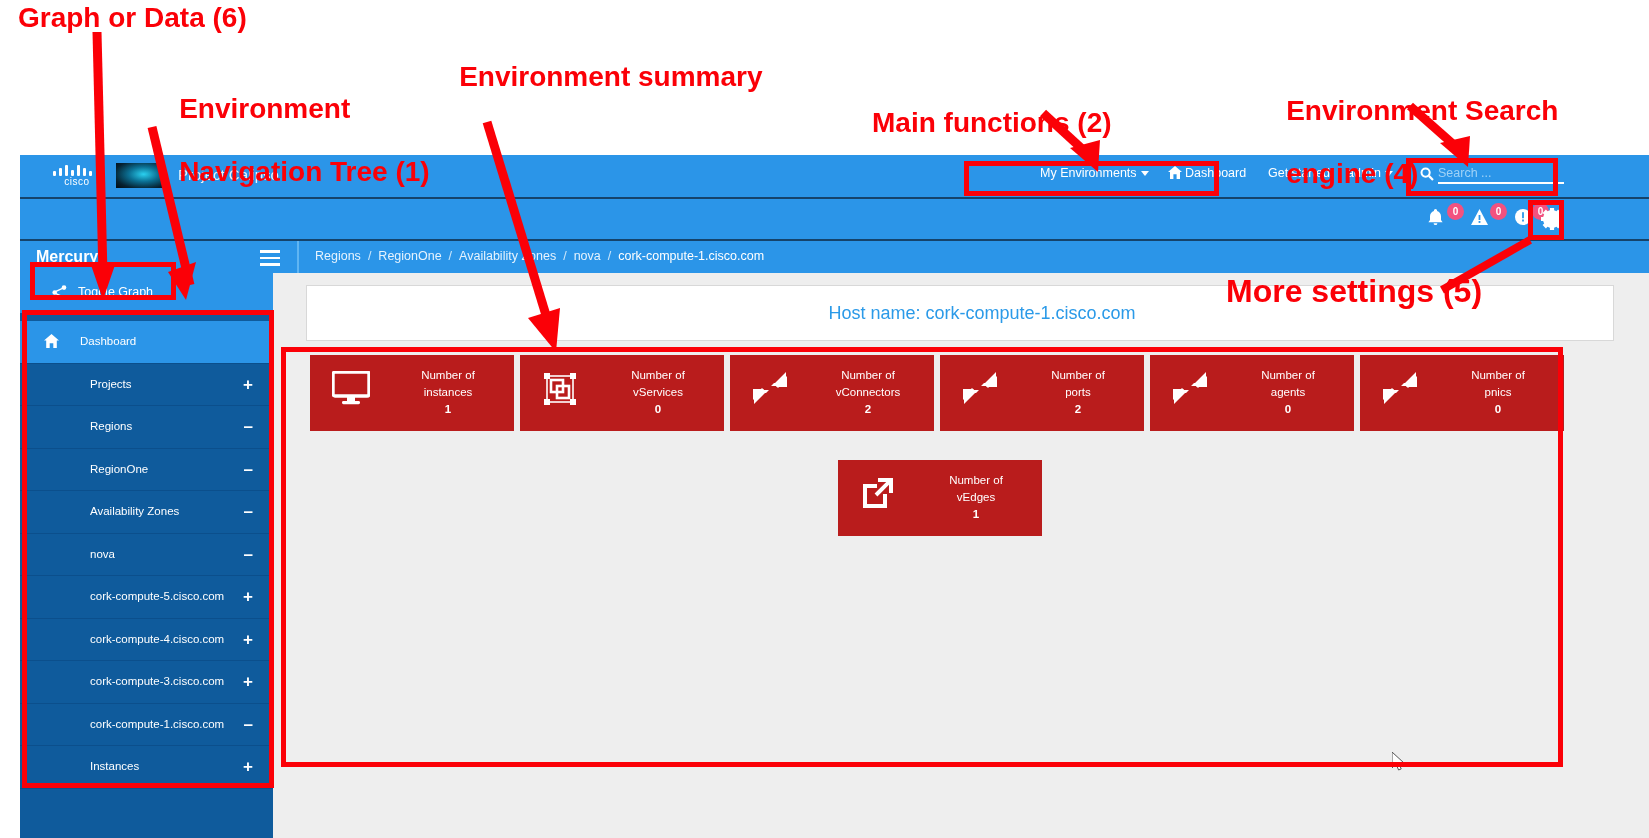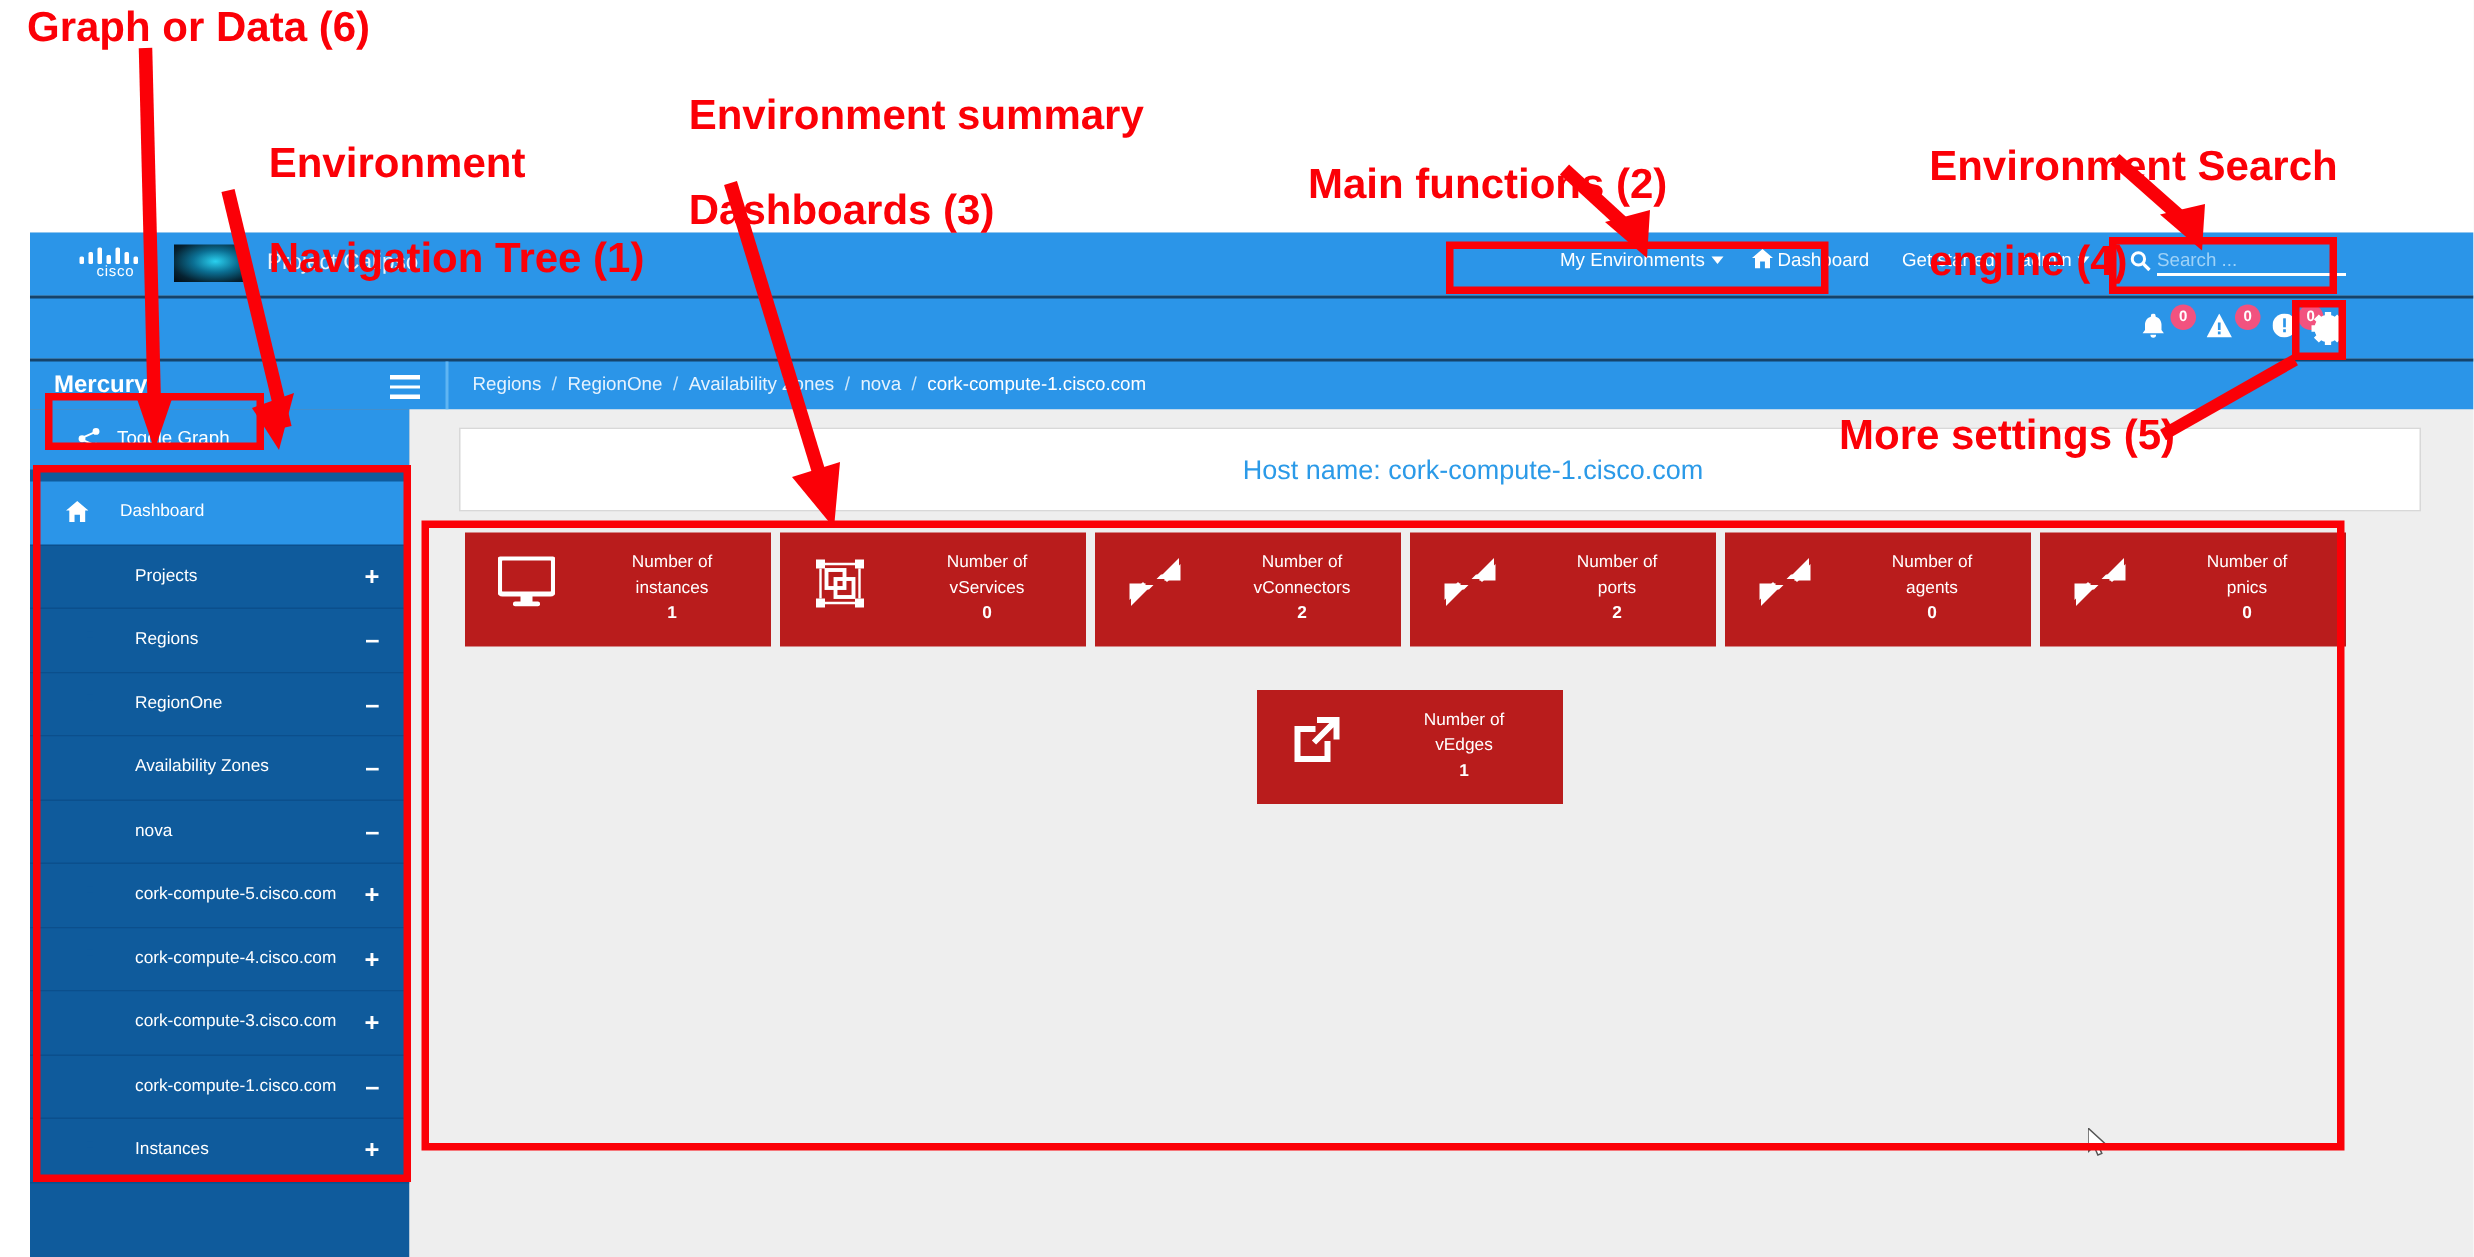--- a/index.html
+++ b/index.html
@@ -435,25 +435,24 @@
 
   <div class="anno" style="left:18px; top:2px; font-size:28px;">Graph or Data (6)</div>
 
   <div class="anno" style="left:148px; top:62px; font-size:28px;">
     <span>Environment</span><br>
     <span>Navigation Tree (1)</span>
   </div>
 
   <div class="anno" style="left:428px; top:30px; font-size:28px;">
     <span>Environment summary</span><br>
-    <span>Dashboards (3)</span>
   </div>
 
   <div class="anno" style="left:872px; top:83px; font-size:28px;margin-top:24px;">Main functions (2)</div>
 
   <div class="anno" style="left:1255px; top:64px; font-size:28px;">
     <span>Environment Search</span><br>
     <span>engine (4)</span>
   </div>
 
-  <div class="anno" style="left:1226px; top:274px; font-size:28px;">More settings (5)</div>
+  <div class="anno" style="left:1226px; top:274px; font-size:32px;">More settings (5)</div>
 
 </div>
 
 </body></html>

